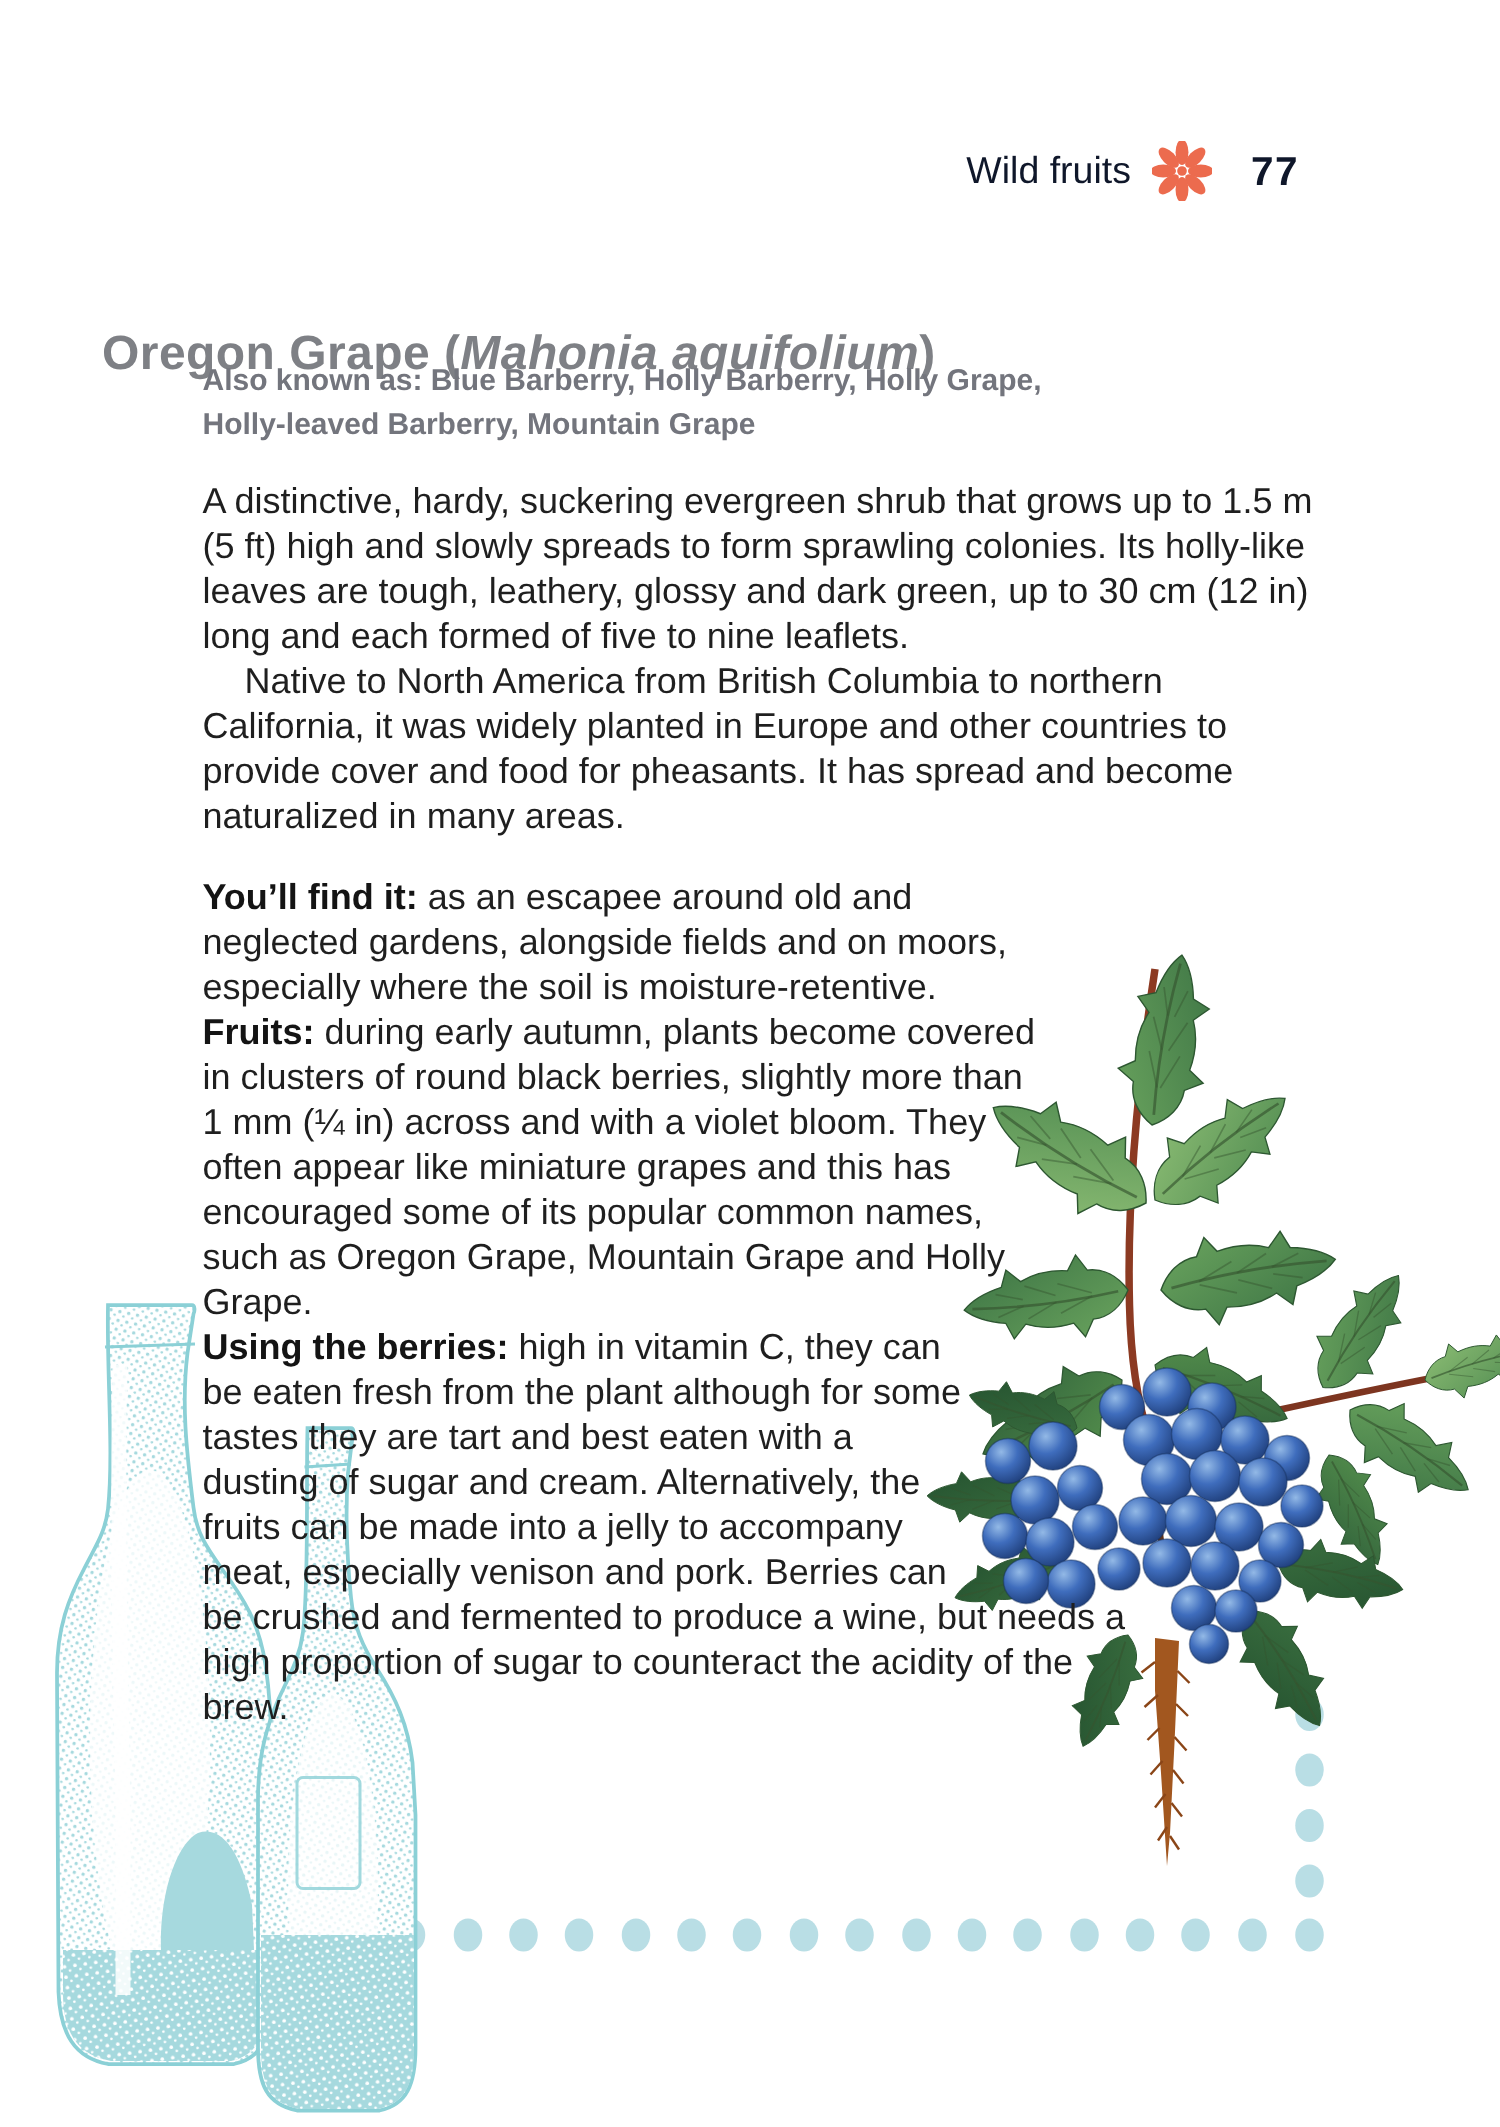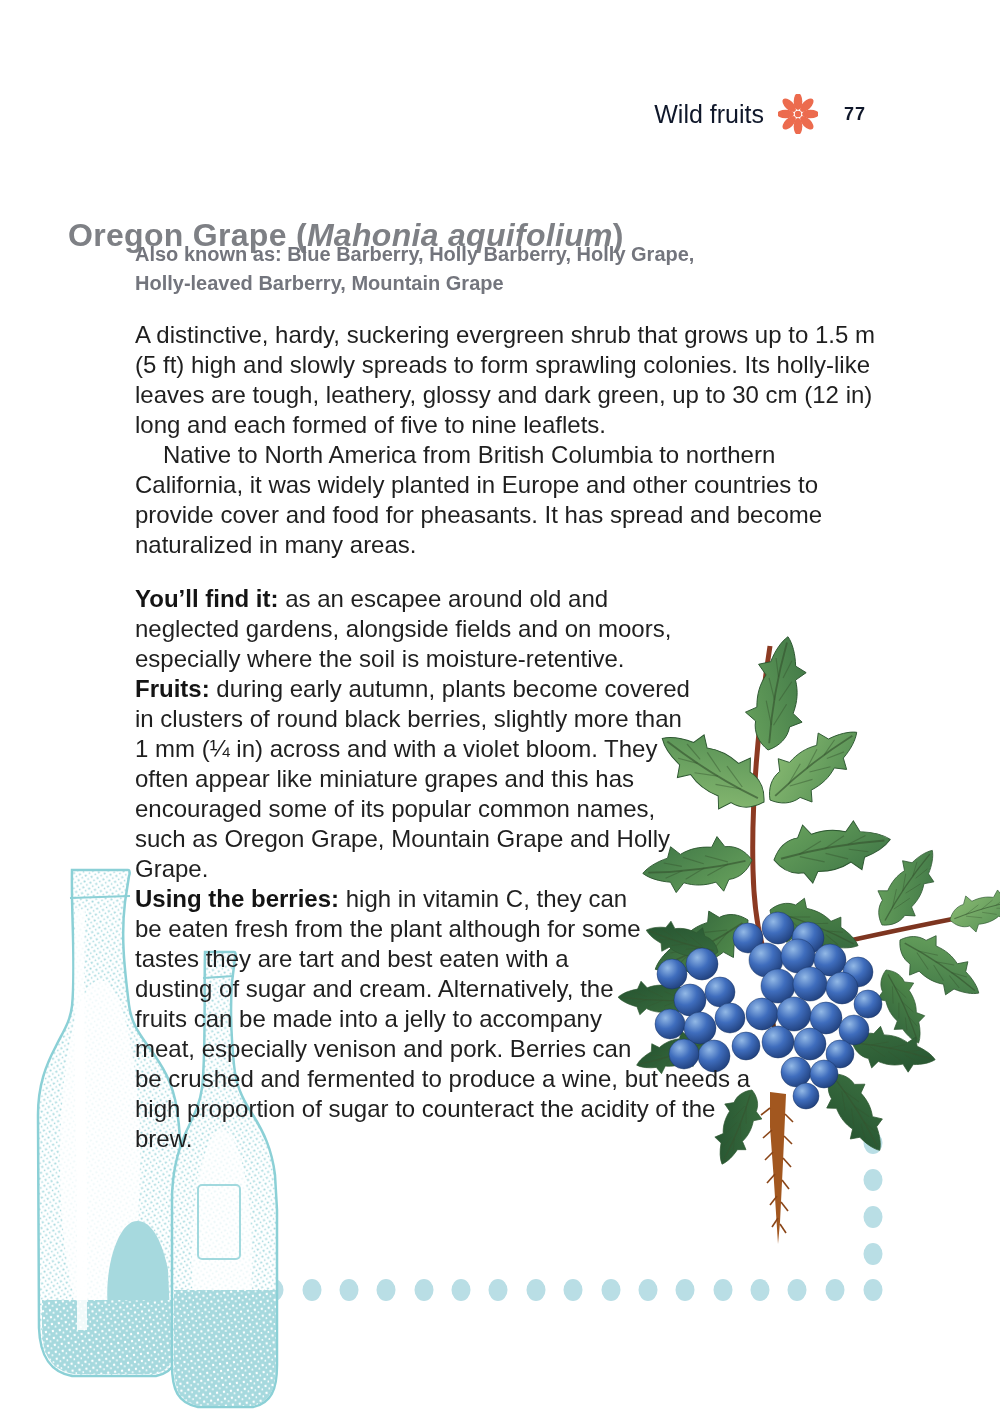--- a/index.html
+++ b/index.html
@@ -8,21 +8,21 @@
     background:#ffffff; overflow:hidden;
     font-family:"Liberation Sans", sans-serif; color:#202020;
   }
   
   .running-head{
     position:absolute; top:94px; left:0; width:866px;
     display:flex; align-items:center; justify-content:flex-end;
     font-size:25px; color:#0f172a;
   }
   .running-head .flower{ margin-left:14px; }
-  .running-head .folio{ margin-left:26px; font-weight:700; font-size:18px; letter-spacing:1px;}
+  .running-head .folio{ margin-left:26px; font-weight:700; font-size:27px; letter-spacing:1px;}
   
   .title{
     position:absolute; left:68px; top:196px; width:900px;
     font-size:32px; font-weight:700; color:#7e8085; letter-spacing:.3px;
   }
   .title em{ }
   .aka{
     position:absolute; left:135px; top:240px; width:700px;
     font-size:20px; font-weight:700; color:#73757d; line-height:29px;
   }

